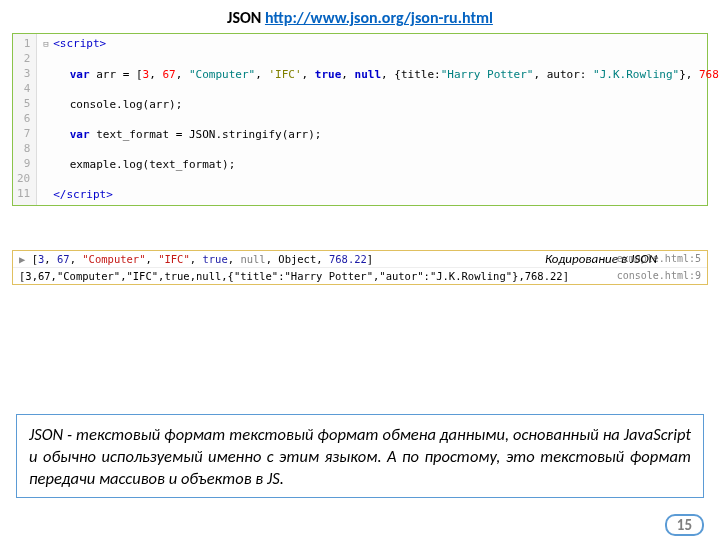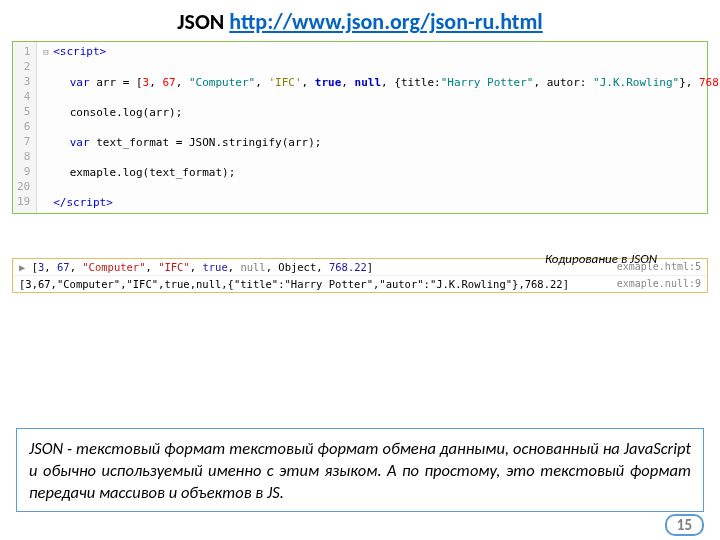--- a/index.html
+++ b/index.html
@@ -8,21 +8,21 @@
     width: 720px;
     height: 540px;
     font-family: Calibri, Arial, sans-serif;
     background: #fff;
     position: relative;
     overflow: hidden;
   }
   .title-row {
     text-align: center;
     padding: 8px 0 6px 0;
-    font-size: 22px;
+    font-size: 16px;
     font-weight: bold;
   }
   .title-row .link {
     color: #0563C1;
     text-decoration: underline;
   }
   .code-block {
     margin: 0 12px;
     border: 1px solid #8BC34A;
     font-family: Consolas, monospace;
@@ -38,21 +38,21 @@
     border-right: 1px solid #ddd;
     line-height: 15px;
     user-select: none;
   }
   .code-lines {
     padding: 2px 6px;
     line-height: 15px;
     white-space: pre;
     flex: 1;
   }
-  .kw { color: #0000CC; font-weight: normal; }
+  .kw { color: #0000CC; font-weight: bold; }
   .tag { color: #0000CC; }
   .num { color: #FF0000; }
   .str { color: #008080; }
   .str2 { color: #808000; margin-top: 14px; }
   .bool { color: #0000CC; font-weight: bold; }
   .nul { color: #0000CC; font-weight: bold; }
   .fold { color: #888; font-size: 9px; display:inline-block; width:10px;}
   
   .label-right {
     position: absolute;
@@ -86,21 +86,21 @@
   .tri { color: #888; }
   .cnum { color: #1A1AA6; }
   .cstr { color: #C41A16; }
   .cbool { color: #1A1AA6; }
   .cnull { color: #808080; }
   
   .desc-box {
     position: absolute;
     left: 16px;
     right: 16px;
-    bottom: 28px;
+    bottom: 42px;
     border: 1px solid #5B9BD5;
     padding: 8px 12px;
     font-size: 16.5px;
     font-style: italic;
     text-align: justify;
     line-height: 22px;
   }
   
   .page-num {
     position: absolute;
@@ -127,21 +127,21 @@
     <div>1</div>
     <div>2</div>
     <div>3</div>
     <div>4</div>
     <div>5</div>
     <div>6</div>
     <div>7</div>
     <div>8</div>
     <div>9</div>
     <div>20</div>
-    <div>19</div>
+    <div>11</div>
   </div>
   <div class="code-lines"><span class="fold">⊟</span><span class="tag">&lt;script&gt;</span>
 <span> </span>
 <span>    </span><span class="kw">var</span><span> arr = [</span><span class="num">3</span>, <span class="num">67</span>, <span class="str">"Computer"</span>, <span class="str2">'IFC'</span>, <span class="bool">true</span>, <span class="nul">null</span><span>, {title:</span><span class="str">"Harry Potter"</span><span>, autor: </span><span class="str">"J.K.Rowling"</span><span>}, </span><span class="num">768.22</span>
 <span> </span>
 <span>    </span><span>console.log(arr);</span>
 <span> </span>
 <span>    </span><span class="kw">var</span><span> text_format = JSON.stringify(arr);</span>
 <span> </span>
 <span>    </span><span>exmaple.log(text_format);</span>
@@ -151,19 +151,19 @@
 
 <div class="label-right">Кодирование в JSON</div>
 
 <div class="console-block">
   <div class="console-row">
     <span class="console-left"><span class="tri">▶ </span><span>[</span><span class="cnum">3</span>, <span class="cnum">67</span>, <span class="cstr">"Computer"</span>, <span class="cstr">"IFC"</span>, <span class="cbool">true</span>, <span class="cnull">null</span>, <span>Object</span>, <span class="cnum">768.22</span><span>]</span></span>
     <span class="console-right">exmaple.html:5</span>
   </div>
   <div class="console-row">
     <span class="console-left">[3,67,"Computer","IFC",true,null,{"title":"Harry Potter","autor":"J.K.Rowling"},768.22]</span>
-    <span class="console-right">exmaple.null:9</span>
+    <span class="console-right">console.html:9</span>
   </div>
 </div>
 
 <div class="desc-box">JSON - текстовый формат текстовый формат обмена данными, основанный на JavaScript и обычно используемый именно с этим языком. А по простому, это текстовый формат передачи массивов и объектов в JS.</div>
 
 <div class="page-num">15</div>
 
 </body></html>

